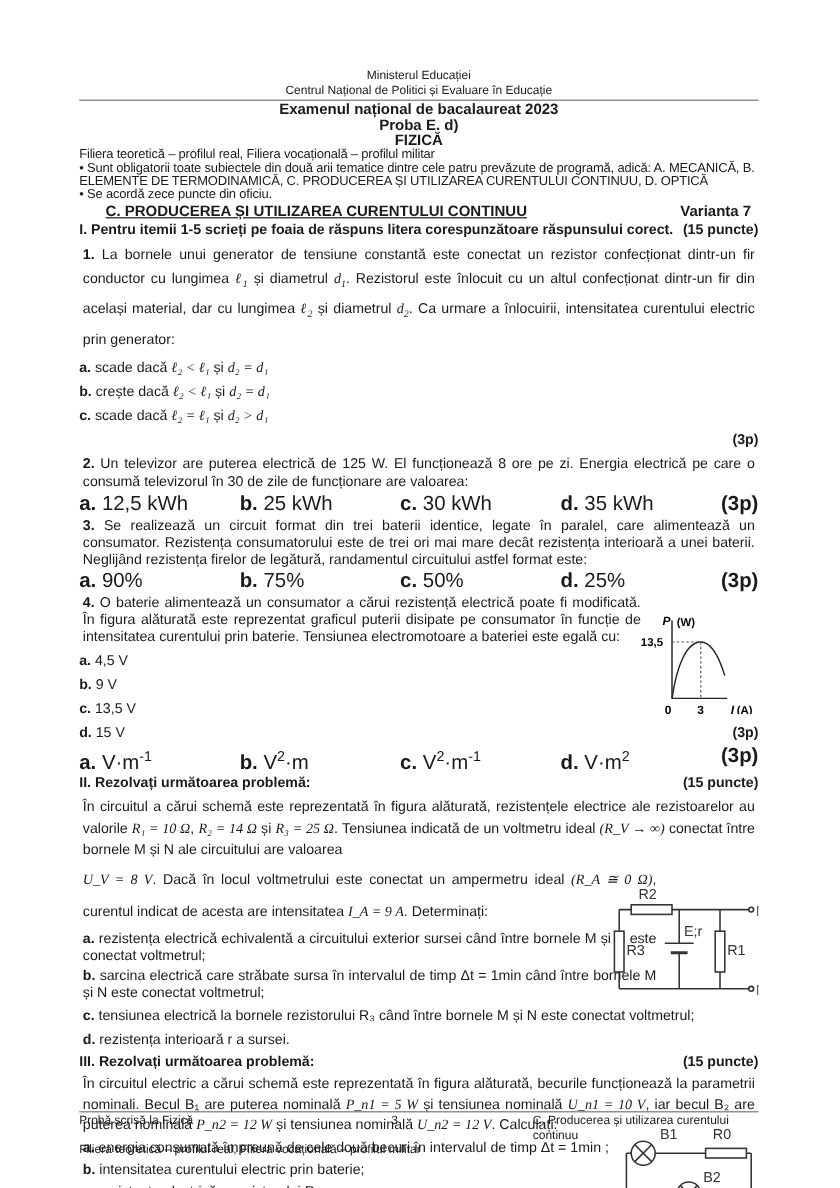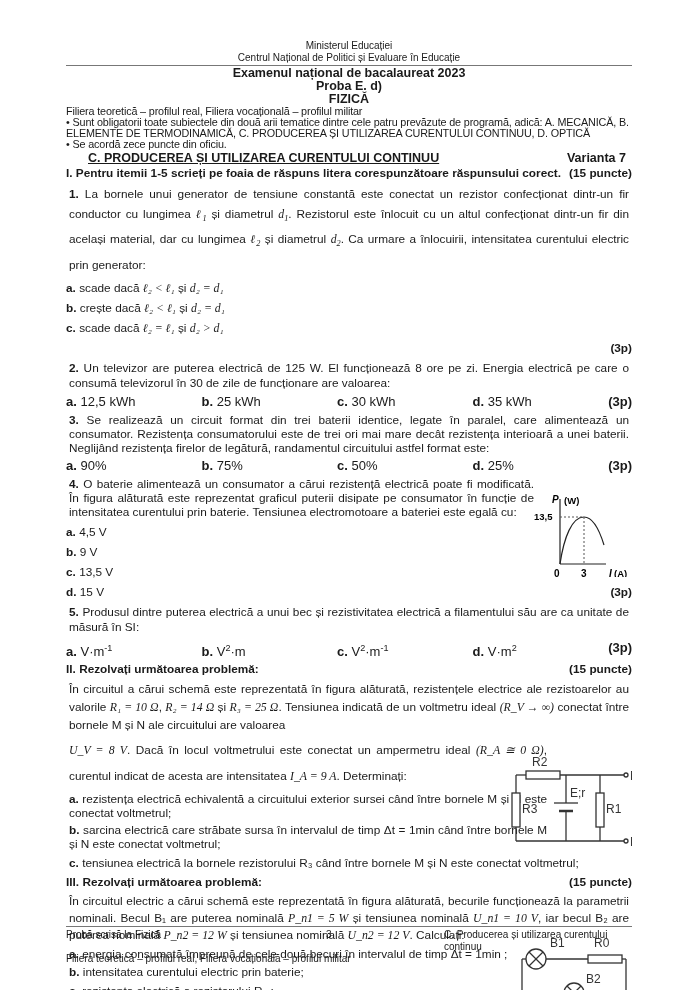--- a/index.html
+++ b/index.html
@@ -2,36 +2,36 @@
 <html><head>
 <meta charset="utf-8">
 <style>
   html, body { margin: 0; padding: 0; background: #ffffff; }
   body {
     width: 700px; height: 990px; position: relative; overflow: hidden;
     font-family: "Liberation Sans", sans-serif; color: #1a1a1a;
   }
   .page { position: absolute; left: 66px; top: 0; width: 566px; }
   .ministry { text-align: center; font-size: 10px; line-height: 12px; }
-  .ministry.first { margin-top: 40px; }
+  .ministry.first { margin-top: 58px; }
   .hr { border-top: 1px solid #777; margin: 1px 0 1px 0; }
   .title { text-align: center; font-weight: bold; font-size: 12.5px; line-height: 13px; }
   .intro { font-size: 10.8px; line-height: 11px; letter-spacing: -0.15px; }
   .section-head {
     display: flex; justify-content: space-between; font-weight: bold;
     font-size: 12.5px; line-height: 15px; margin-top: 1px;
   }
   .section-head .sec { text-decoration: underline; margin-left: 22px; }
   .section-head .var { margin-right: 6px; }
   .subhead { display: flex; justify-content: space-between; font-weight: bold; font-size: 11.8px; line-height: 15px; }
   p.q { margin: 3px; font-size: 11.8px; line-height: 15px; text-align: justify; }
   p.q.tall { line-height: 20px; }
   .opt { font-size: 11.8px; line-height: 20px; display: flex; align-items: flex-end; }
   .opt b, p.q b { font-weight: bold; }
-  .opt-row { display: flex; font-size: 13px; line-height: 16px; gap: 16px; }
+  .opt-row { display: flex; font-size: 17px; line-height: 16px; gap: 16px; }
   .opt-row .c { width: 125px; }
   .opt-row .p, .opt .p { margin-left: auto; font-weight: bold; }
   .math { font-family: "Liberation Serif", serif; font-style: italic; }
   sub, sup { font-size: 70%; }
   .with-fig { position: relative; }
   .fig { position: absolute; }
   .footer { position: absolute; left: 66px; top: 925px; width: 566px; font-size: 10px; line-height: 12px; }
   .footer .row { display: flex; }
   .footer .row span:nth-child(1) { width: 282px; }
   .footer .row span:nth-child(2) { width: 128px; }
@@ -127,21 +127,20 @@
       <text x="18" y="16" font-size="10" font-style="italic" font-weight="bold">P</text>
       <text x="30" y="17" font-size="9.5" font-weight="bold">(W)</text>
       <text x="0" y="33" font-size="9.5" font-weight="bold">13,5</text>
       <text x="20" y="90" font-size="10" font-weight="bold">0</text>
       <text x="47" y="90" font-size="10" font-weight="bold">3</text>
       <text x="75" y="90" font-size="10" font-style="italic" font-weight="bold">I</text>
       <text x="80" y="90" font-size="9.5" font-weight="bold">(A)</text>
     </svg>
   </div>
 
-  <p class="q"><b>5.</b> <span>Produsul dintre puterea electrică a unui bec și rezistivitatea electrică a filamentului său are ca unitate de măsură în SI:</span></p>
   <div class="opt-row" style="line-height:20px">
     <span class="c"><b>a.</b> <span>V·m</span><sup>-1</sup></span>
     <span class="c"><b>b.</b> <span>V</span><sup>2</sup><span>·m</span></span>
     <span class="c"><b>c.</b> <span>V</span><sup>2</sup><span>·m</span><sup>-1</sup></span>
     <span class="c"><b>d.</b> <span>V·m</span><sup>2</sup></span>
     <span class="p">(3p)</span>
   </div>
 
   <div class="subhead">
     <span><span>II.</span> <span>Rezolvați următoarea problemă:</span></span>
@@ -186,20 +185,21 @@
       </g>
       <text x="28" y="15" font-size="12" fill="#333">R2</text>
       <text x="18" y="62" font-size="12" fill="#333">R3</text>
       <text x="66" y="46" font-size="12" fill="#333">E;r</text>
       <text x="102" y="62" font-size="12" fill="#333">R1</text>
       <text x="112" y="29" font-size="12" fill="#333" dx="14">M</text>
       <text x="112" y="95" font-size="12" fill="#333" dx="14">N</text>
     </svg>
   </div>
   <p class="q" style="line-height:18px"><b>c.</b> <span>tensiunea electrică la bornele rezistorului R₃ când între bornele M și N este conectat voltmetrul;</span></p>
+  <p class="q" style="line-height:16px"><b>d.</b> <span>rezistența interioară r a sursei.</span></p>
 
   <div class="subhead">
     <span><span>III.</span> <span>Rezolvați următoarea problemă:</span></span>
     <span>(15 puncte)</span>
   </div>
   <p class="q" style="line-height:17px">
     <span>În circuitul electric a cărui schemă este reprezentată în figura alăturată, becurile funcționează la parametrii nominali. Becul B₁ are puterea nominală</span>
     <span class="math">P_n1 = 5 W</span>
     <span>și tensiunea nominală</span>
     <span class="math">U_n1 = 10 V</span><span>, iar becul B₂ are puterea nominală</span>

